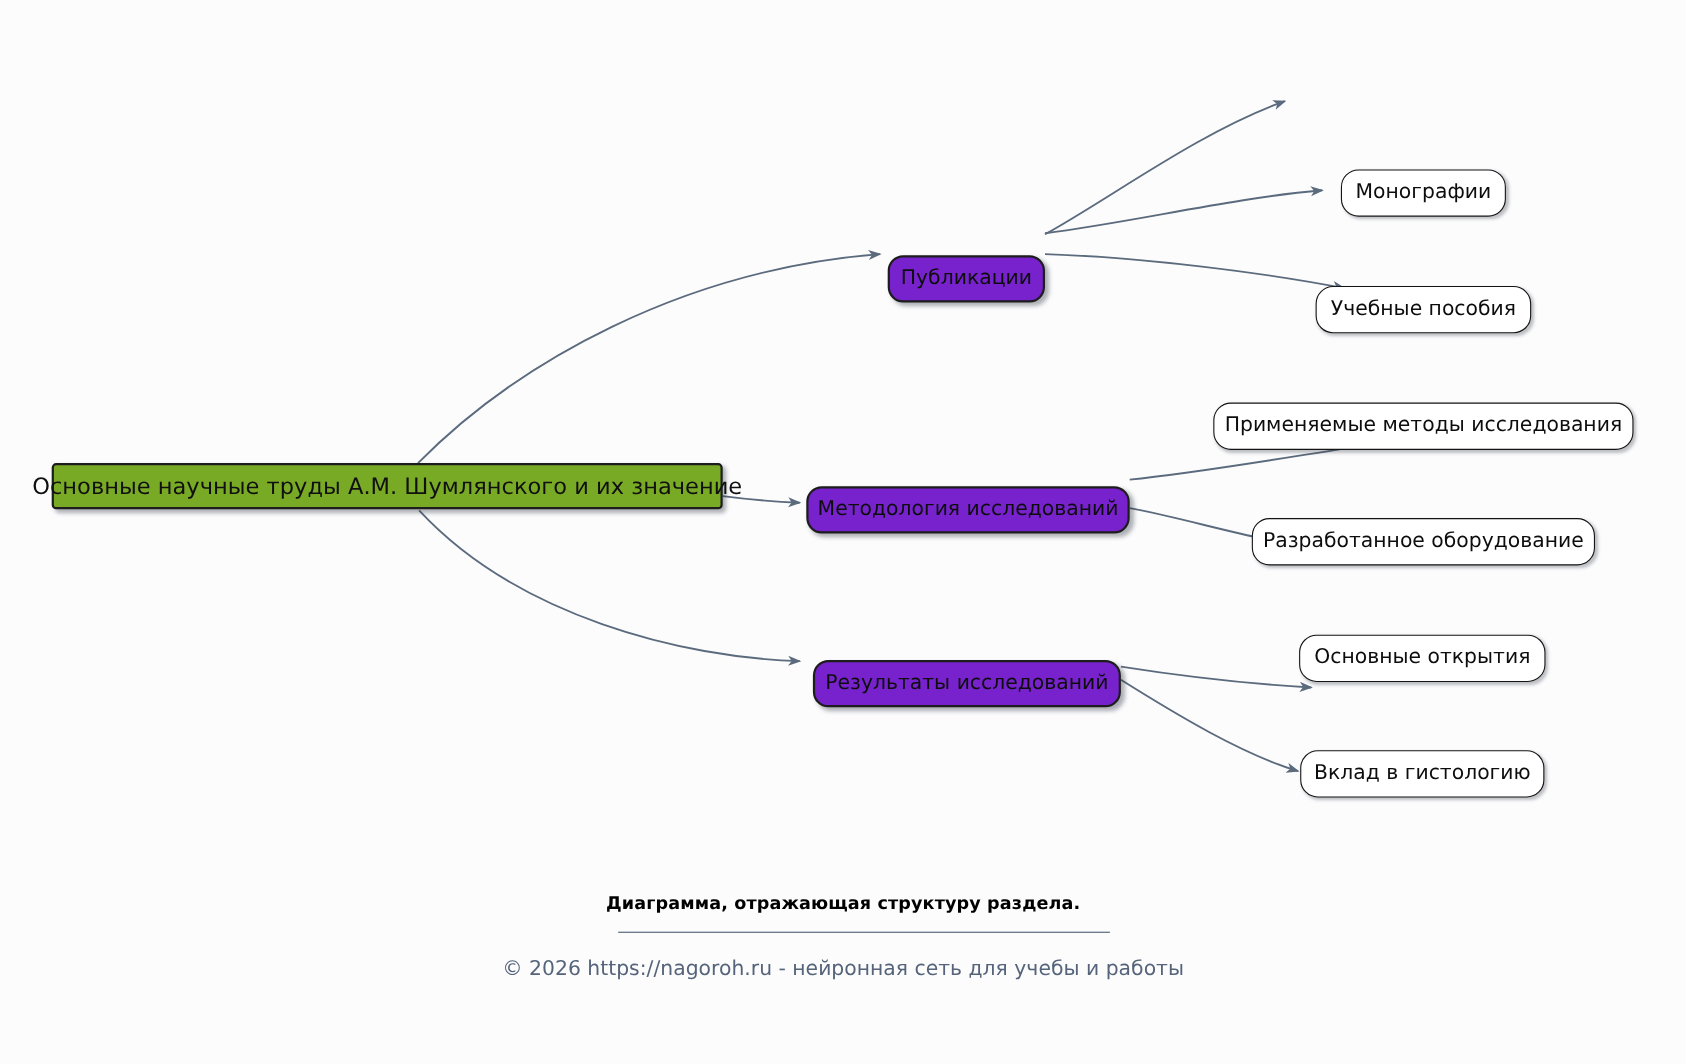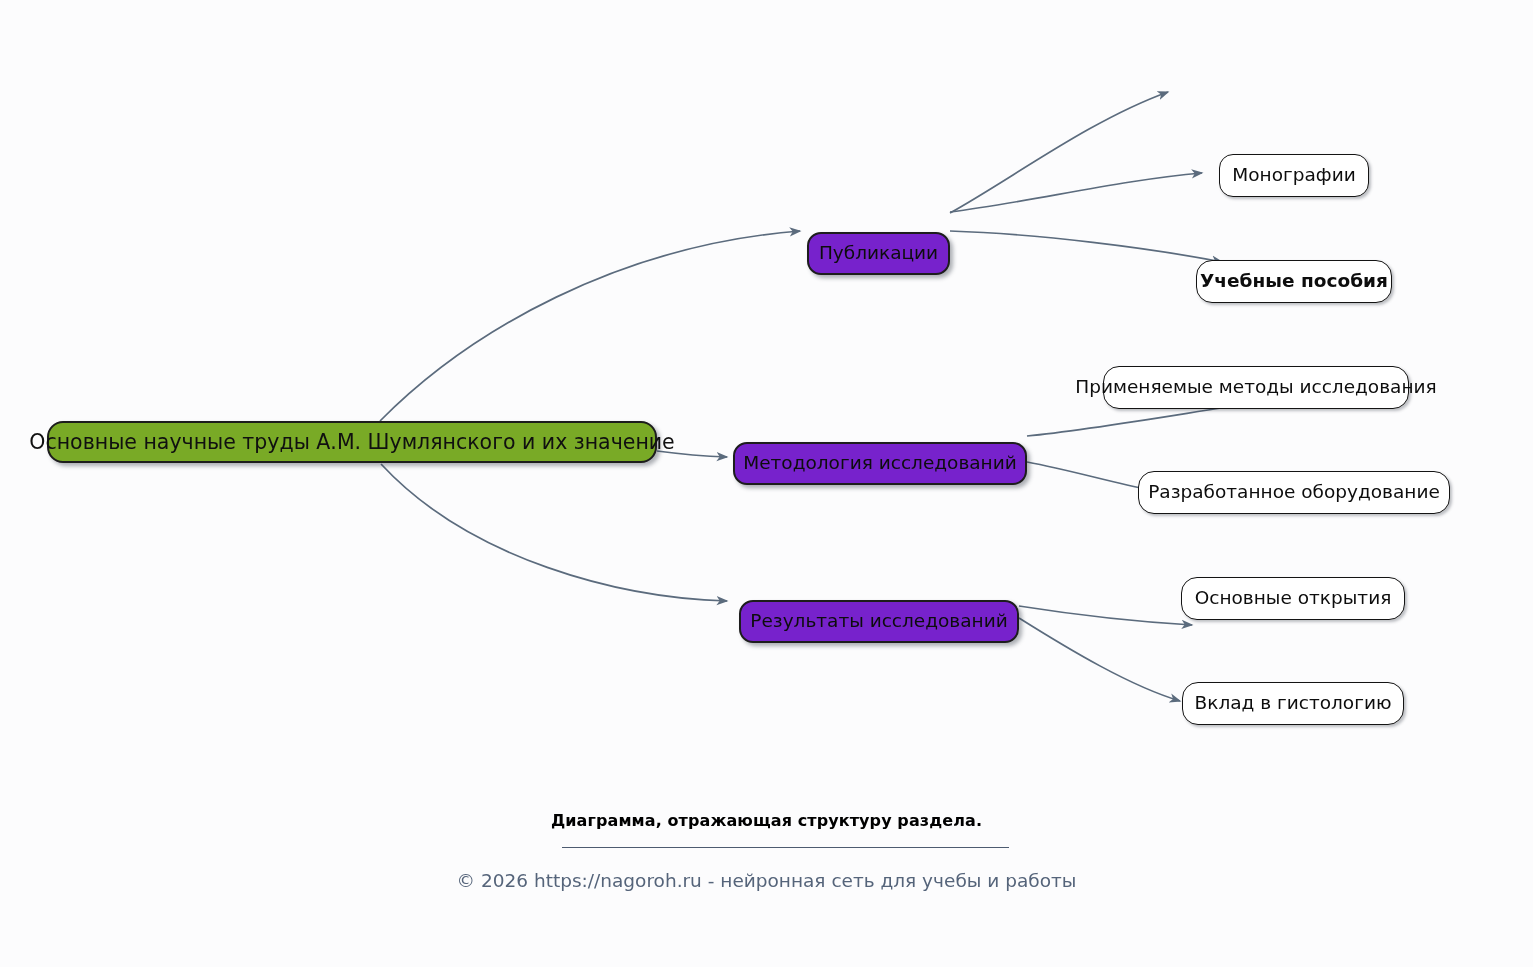--- a/index.html
+++ b/index.html
@@ -45,21 +45,21 @@
     line-height: 1;
   }
 
   
   .node-root {
     background: #79aa26;
     border: 2px solid #1d1d1d;
     box-shadow: 3px 3px 4px rgba(40,48,60,0.38);
     color: #101010;
     font-size: 20.5px;
-    border-radius: 16px;
+    border-radius: 4px;
     padding: 0 13px;
   }
 
   
   .node-branch {
     background: #7722cc;
     border: 2px solid #1d1d1d;
     box-shadow: 3px 3px 4px rgba(40,48,60,0.38);
     color: #0d0d0d;
     font-size: 18.5px;
@@ -138,33 +138,33 @@
 
   <div class="node node-root" style="left:47px; top:421px; width:610px; height:42px;">
     <span class="node-label">Основные научные труды А.М. Шумлянского и их значение</span>
   </div>
 
   <div class="node node-branch" style="left:807px; top:209px; width:143px; height:43px;">
     <span class="node-label">Публикации</span>
   </div>
 
 
-  <div class="node node-leaf" style="left:1219px; top:154px; width:150px; height:43px;border-radius:14px;">
+  <div class="node node-leaf" style="left:1219px; top:154px; width:150px; height:43px;">
     <span class="node-label">Монографии</span>
   </div>
 
-  <div class="node node-leaf" style="left:1196px; top:260px; width:196px; height:43px;font-weight:bold;">
+  <div class="node node-leaf" style="left:1196px; top:260px; width:196px; height:43px;">
     <span class="node-label">Учебные пособия</span>
   </div>
 
   <div class="node node-branch" style="left:733px; top:419px; width:294px; height:43px;">
     <span class="node-label">Методология исследований</span>
   </div>
 
-  <div class="node node-leaf" style="left:1103px; top:366px; width:306px; height:43px;">
+  <div class="node node-leaf" style="left:1103px; top:366px; width:382px; height:43px;">
     <span class="node-label">Применяемые методы исследования</span>
   </div>
 
   <div class="node node-branch" style="left:739px; top:577px; width:280px; height:43px;">
     <span class="node-label">Результаты исследований</span>
   </div>
 
   <div class="node node-leaf" style="left:1138px; top:471px; width:312px; height:43px;">
     <span class="node-label">Разработанное оборудование</span>
   </div>

